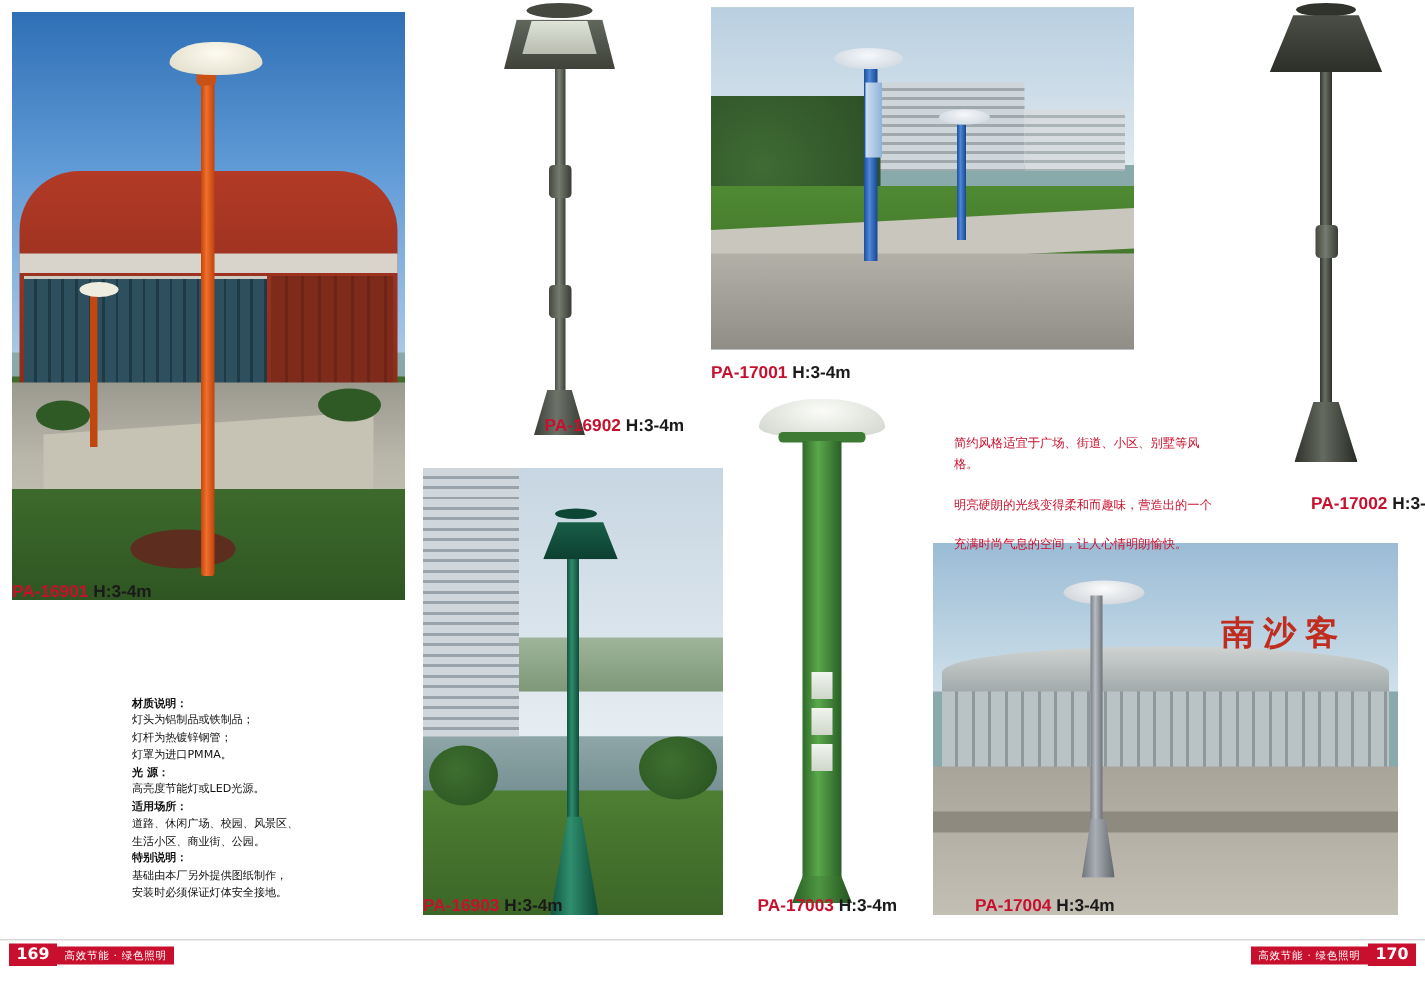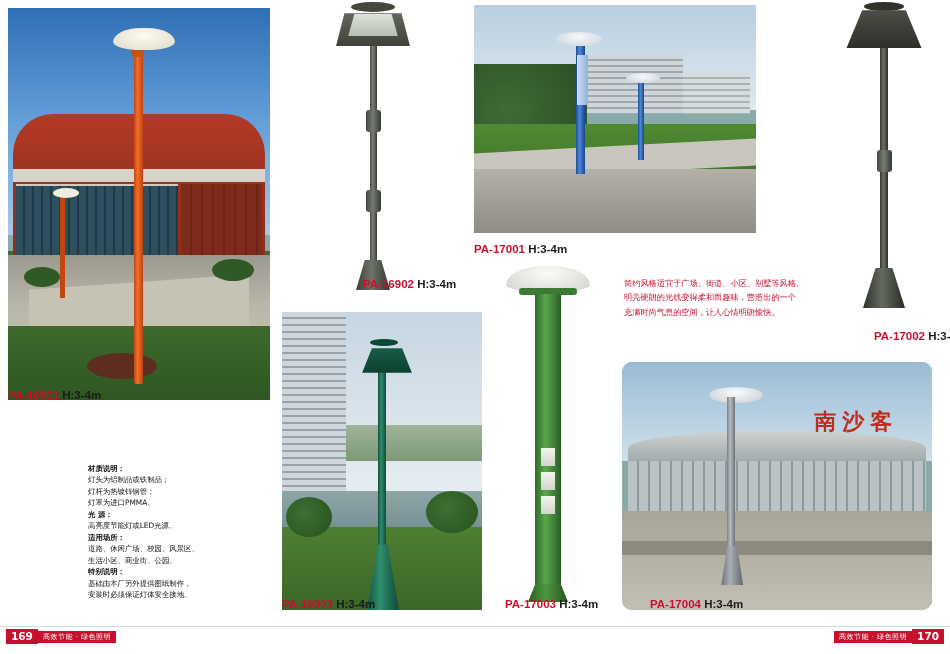--- a/index.html
+++ b/index.html
@@ -210,21 +210,21 @@
     background:#3f7a35;border-radius:3px;}
   .lampC-col { position:absolute;left:50%;top:36px;width:26px;bottom:22px;margin-left:-13px;
     background: linear-gradient(90deg,#2f6a2a,#5aa84b 40%,#2a5f26);}
   .lampC-win { position:absolute;left:50%;width:14px;height:18px;margin-left:-7px;
     background: linear-gradient(#f2f4ee,#cfd6c9);}
   .lampC-base { position:absolute;left:50%;bottom:8px;width:40px;height:18px;margin-left:-20px;
     background: linear-gradient(90deg,#2a5f26,#4e9641 45%,#24521f);
     clip-path: polygon(18% 0%, 82% 0%, 100% 100%, 0% 100%);}
 
   
-  .p7 { left: 622px; top: 362px; width: 310px; height: 248px; border-radius: 10px; }
+  .p7 { left: 622px; top: 362px; width: 310px; height: 248px; }
   .p7 .sky { position:absolute;left:0;top:0;width:100%;height:40%;
     background: linear-gradient(#9bbcd6,#cfe0ea);}
   .p7 .roof { position:absolute;left:2%;top:28%;width:96%;height:14%;
     background: linear-gradient(#cfd3d2,#9aa3a4);border-radius:50% 50% 0 0;}
   .p7 .front { position:absolute;left:2%;top:40%;width:96%;height:22%;
     background: repeating-linear-gradient(90deg,#b9c3c6 0 9px,#8e999c 9px 11px);}
   .p7 .ground { position:absolute;left:0;top:60%;width:100%;height:40%;
     background: linear-gradient(#a8a49a,#c3bfb4);}
   .p7 .strip { position:absolute;left:0;top:72%;width:100%;height:6%;
     background:#8e8a80;}
@@ -253,21 +253,21 @@
 
   .blurb {
     position: absolute;
     left: 624px; top: 276px;
     width: 200px;
     font-size: 8.2px;
     line-height: 1.75;
     color: #c8102e;
     font-family: "DejaVu Sans", sans-serif;
   }
-  .blurb p { margin: 0; }
+  .blurb p { margin: 12px; }
 
   
   .footer-l, .footer-r {
     position: absolute;
     bottom: 10px;
     height: 15px;
     display: flex;
     align-items: center;
   }
   .footer-l { left: 6px; }

